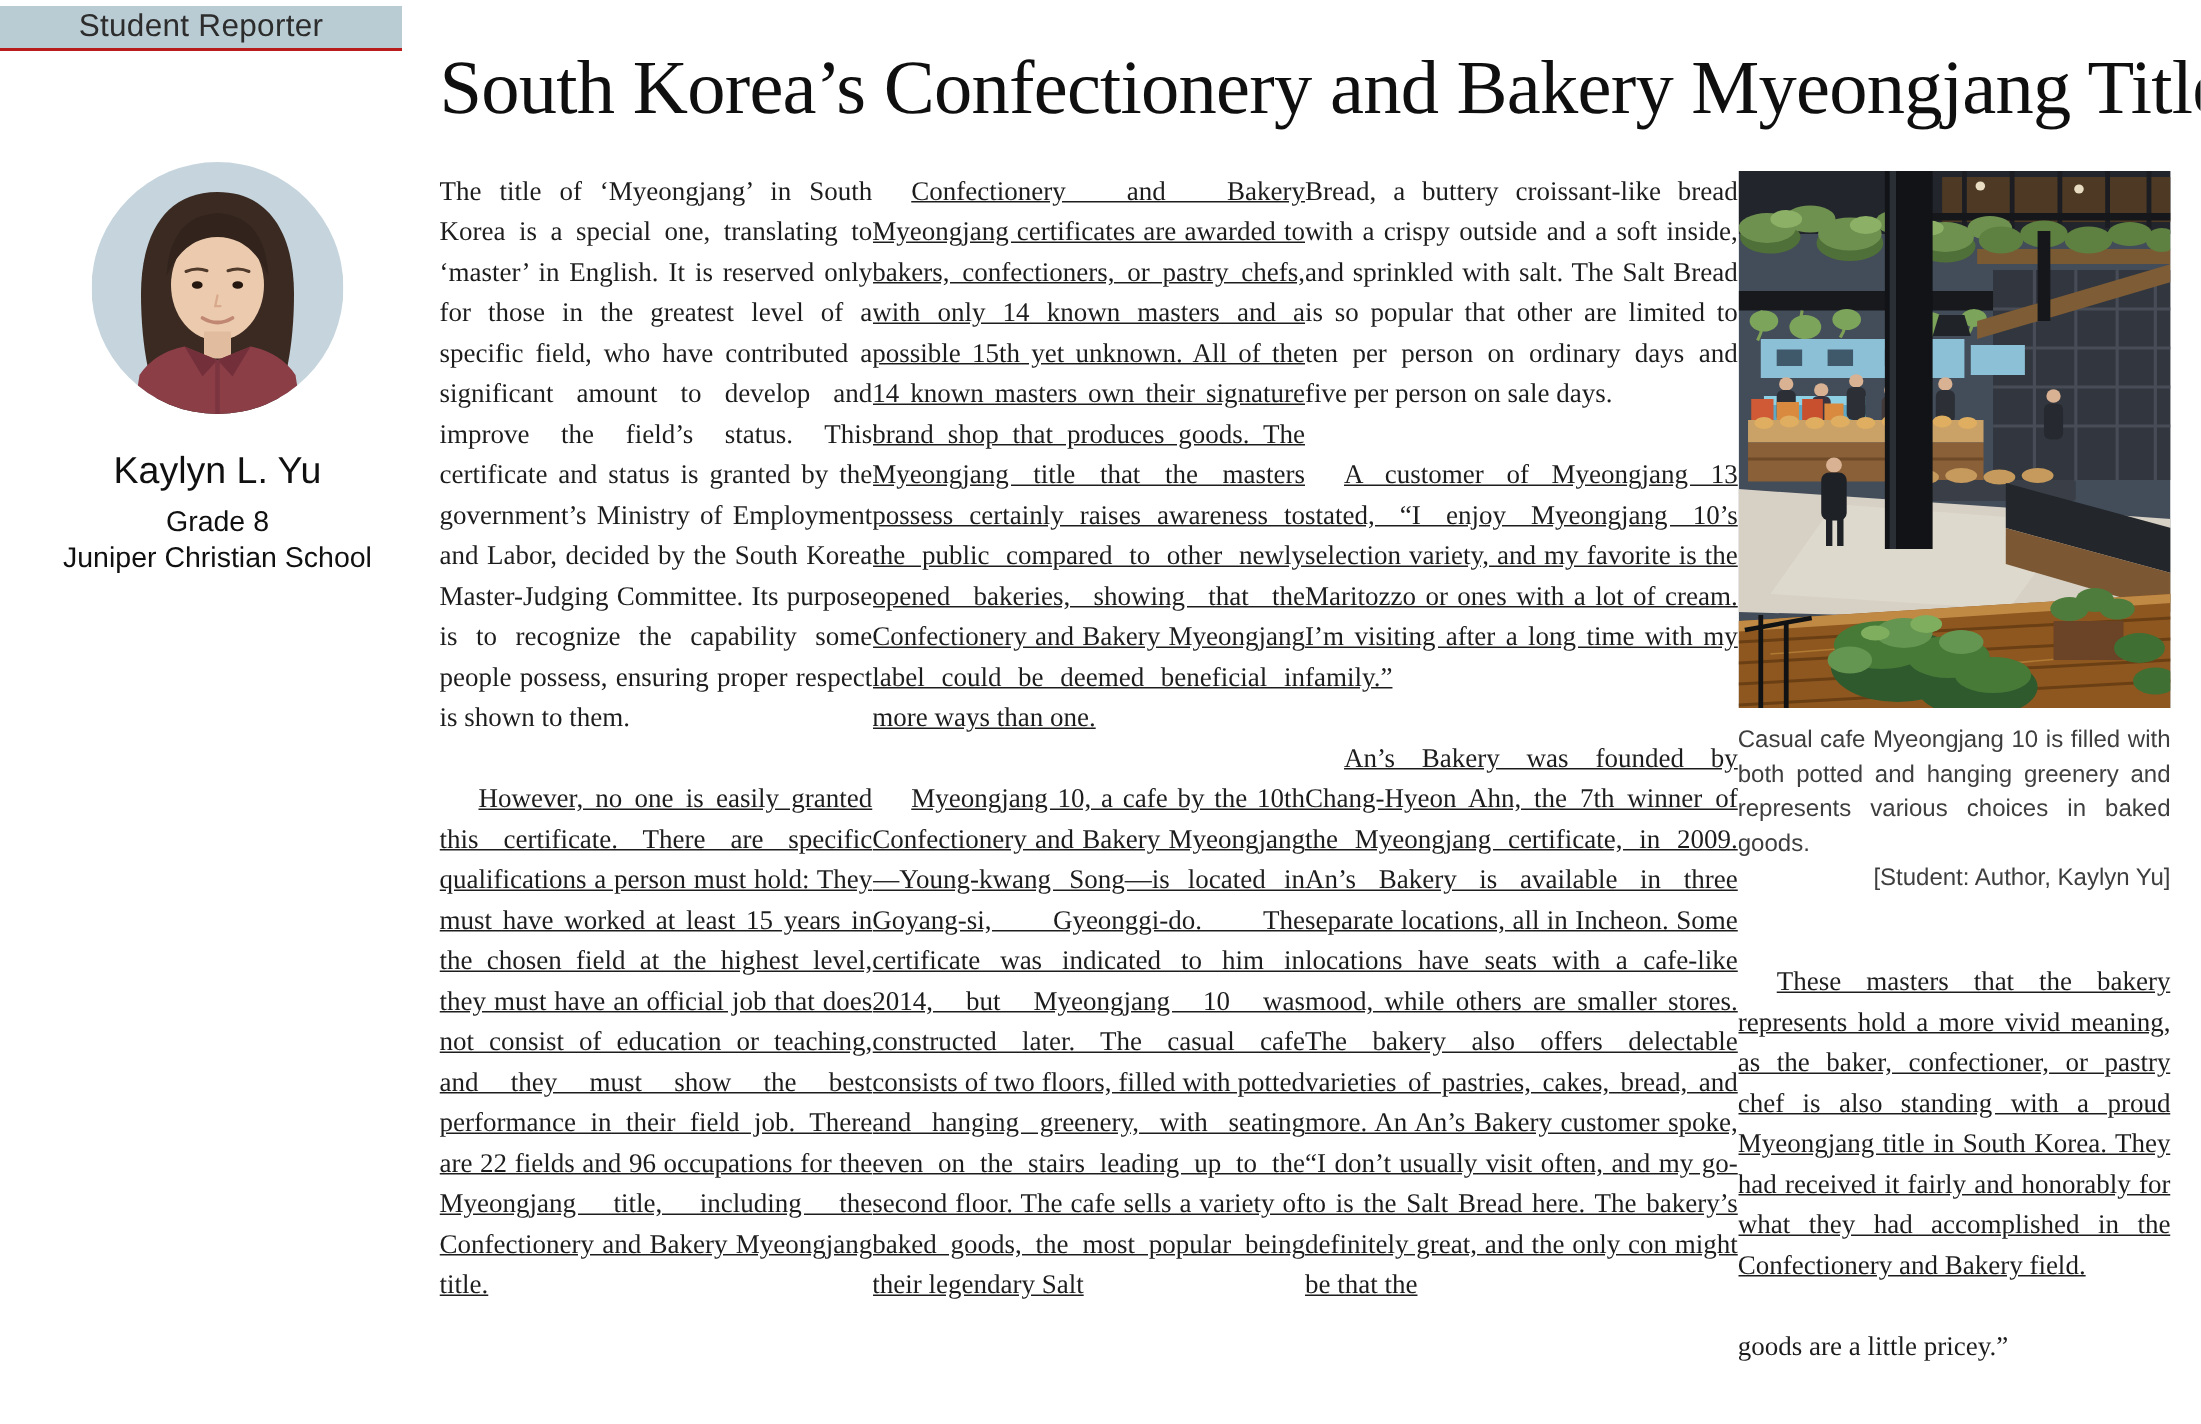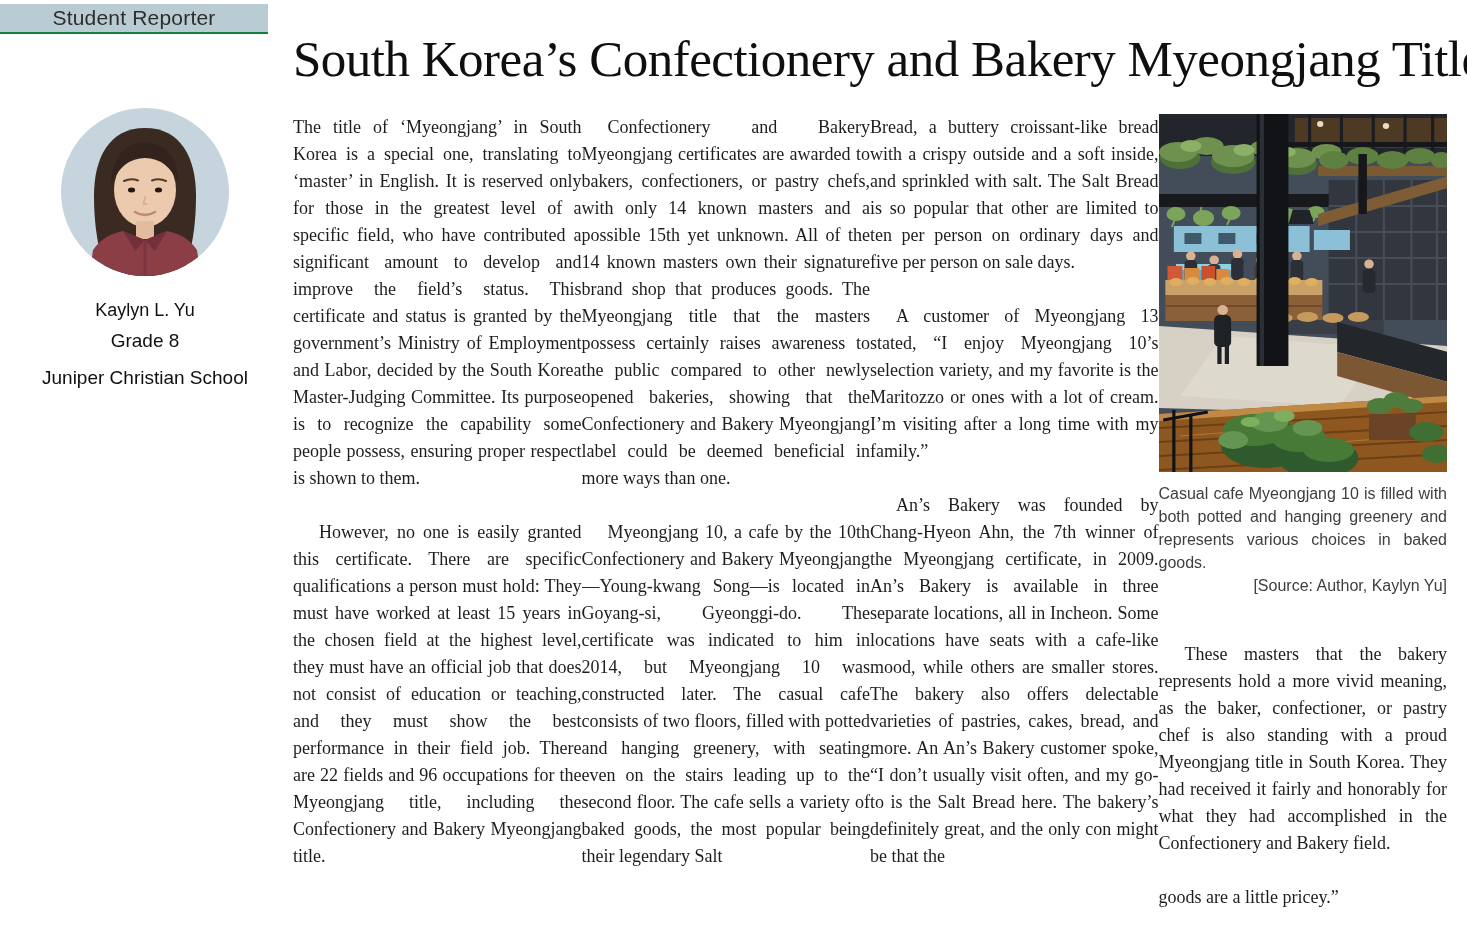--- a/index.html
+++ b/index.html
@@ -21,21 +21,21 @@
   }
 
   
   .badge {
     position: absolute;
     left: 0;
     top: 4px;
     width: 268px;
     height: 28px;
     background: #b9ccd4;
-    border-bottom: 2px solid #15803d;
+    border-bottom: 2px solid #b91c1c;
     display: flex;
     align-items: center;
     justify-content: center;
     font-family: "Liberation Sans", sans-serif;
     font-size: 21px;
     color: #2d2d2d;
     letter-spacing: 0.2px;
   }
 
   
@@ -49,23 +49,23 @@
     color: #101010;
   }
   .portrait {
     width: 168px;
     height: 168px;
     border-radius: 50%;
     overflow: hidden;
     margin: 0 auto;
   }
   .portrait svg { display: block; }
-  .author-name  { margin-top: 24px; font-size: 18px; }
+  .author-name  { margin-top: 24px; font-size: 25px; }
   .author-grade { margin-top: 9px;  font-size: 19px; }
-  .author-school{ margin-top: 15px;  font-size: 19px; }
+  .author-school{ margin-top: 2px;  font-size: 19px; }
 
   
   .article {
     position: absolute;
     left: 293px;
     top: 30px;
     width: 1154px;
     height: 919px;
   }
   .headline {
@@ -87,21 +87,21 @@
     flex: 1 1 0;
     overflow: hidden;
     font-size: 18px;
     line-height: 27px;
     text-align: justify;
     color: #1d1d1d;
     hyphens: auto;
     -webkit-hyphens: auto;
   }
   .para { margin: 0 0 27px 0; }
-  .para.indent { text-indent: 26px; }
+  .para.indent { text-indent: 26px; text-decoration: underline; }
 
   
   figure.photo { margin: 0 0 44px 0; }
   .cafe-photo { width: 100%; height: 358px; display: block; }
   figcaption {
     margin-top: 10px;
     font-family: "Liberation Sans", sans-serif;
     font-size: 16px;
     line-height: 23px;
     color: #3e3e3e;
@@ -363,21 +363,21 @@
                 <ellipse cx="224" cy="286" rx="12" ry="8"></ellipse>
                 <ellipse cx="238" cy="292" rx="11" ry="7"></ellipse>
             </g>
             <g fill="#3f6f33">
               <ellipse cx="252" cy="318" rx="16" ry="10"></ellipse>
                 <ellipse cx="262" cy="340" rx="14" ry="9"></ellipse>
             </g>
           </svg>
           <figcaption>
             <span>Casual cafe Myeongjang 10 is filled with both potted and hanging greenery and represents various choices in baked goods.</span>
-            <span class="photo-source">[Source: Author, Kaylyn Yu]</span>
+            <span class="photo-source">[Student: Author, Kaylyn Yu]</span>
           </figcaption>
         </figure>
         <p class="para indent">These masters that the bakery represents hold a more vivid meaning, as the baker, confectioner, or pastry chef is also standing with a proud Myeongjang title in South Korea. They had received it fairly and honorably for what they had accomplished in the Confectionery and Bakery field.</p>
         <p class="para">goods are a little pricey.”</p>
       </div>
 
     </div>
   </main>
 
 </div>

